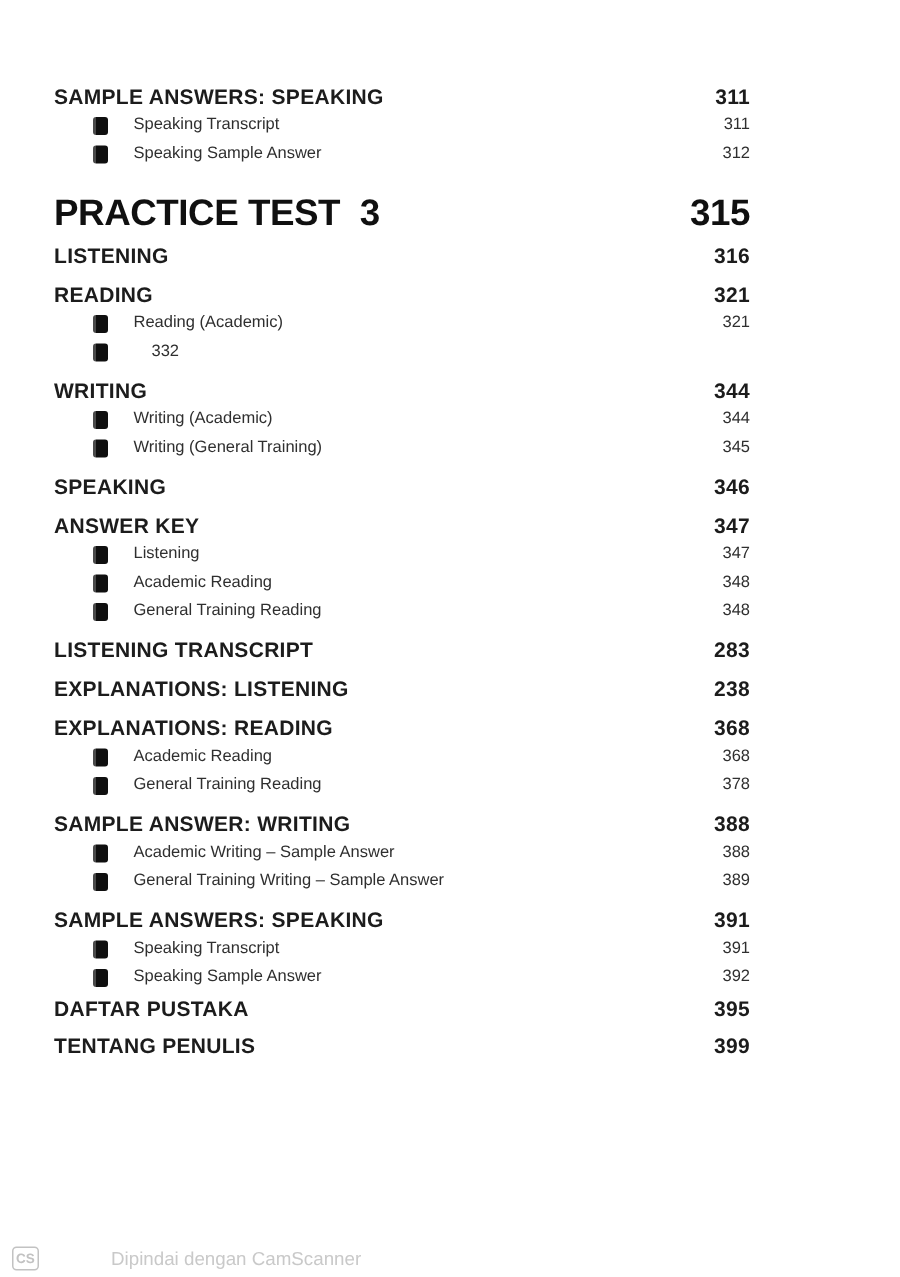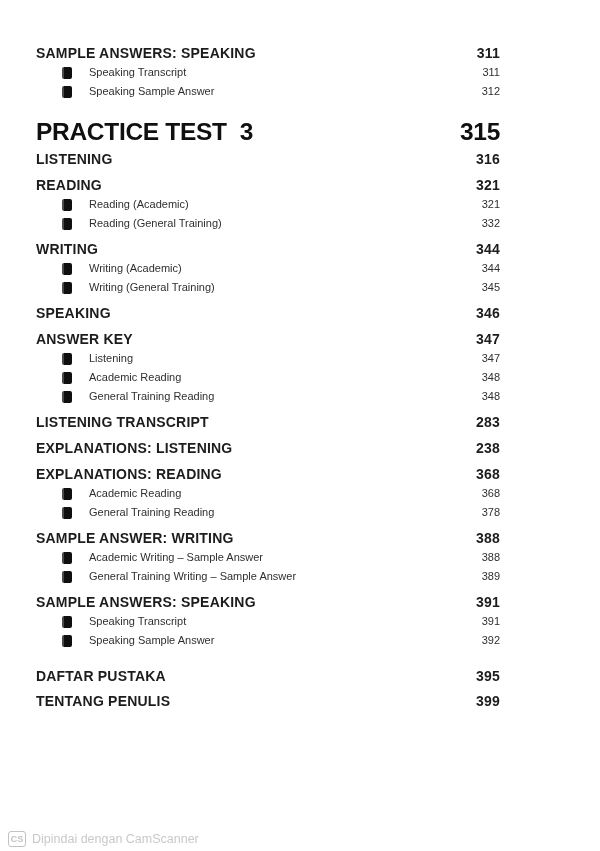--- a/index.html
+++ b/index.html
@@ -6,21 +6,21 @@
   .page {
     position:relative;
     width:600px; height:851px;
     background:#ffffff;
     overflow:hidden;
     font-family:"Liberation Sans", sans-serif;
     color:#222;
   }
   .toc {
     position:absolute; top:0; left:0; width:600px;
-    padding:44px 100px 0 36px;
+    padding:55px 100px 0 36px;
     box-sizing:border-box;
   }
   .row { display:flex; align-items:flex-start; }
   .row .label { flex:1; }
   .row .page-num { white-space:nowrap; margin-left:12px; }
 
   .section {
     font-weight:bold; font-size:14px; line-height:19px;
     letter-spacing:0.2px; color:#1c1c1c; margin-top:7px;
   }
@@ -34,26 +34,26 @@
     border-radius:2px;
     background:linear-gradient(90deg,#4a4a4a 0 2px,#0f0f0f 2px);
   }
 
   .chapter {
     font-weight:bold; font-size:24.5px; line-height:28px;
     letter-spacing:-0.3px; color:#101010; margin-top:17px;gap:12px;
   }
   .chapter .label { white-space:pre; }
 
-  .backmatter  { margin-top:17px; }
+  .backmatter  { margin-top:2px; }
   .backmatter2 { margin-top:6px; }
 
   .watermark {
     position:absolute; left:8px; top:831px;
-    display:flex; align-items:center;
+    display:flex; align-items:center;gap:42px;
   }
   .cs-badge {
     flex:none; width:16px; height:14px;
     border:1.6px solid #c2c2c2; border-radius:3px;
     display:flex; align-items:center; justify-content:center;
     font-size:9px; font-weight:bold; color:#c2c2c2;
   }
   .wm-text { margin-left:6px; font-size:12.5px; color:#c9c9c9; }
 </style>
 </head>
@@ -91,21 +91,20 @@
       <span class="label">READING</span>
       <span class="page-num">321</span>
     </div>
     <div class="row sub">
       <span class="bullet"></span>
       <span class="label">Reading (Academic)</span>
       <span class="page-num">321</span>
     </div>
     <div class="row sub">
       <span class="bullet"></span>
-      <span class="label">Reading (General Training)</span>
       <span class="page-num">332</span>
     </div>
 
     <div class="row section">
       <span class="label">WRITING</span>
       <span class="page-num">344</span>
     </div>
     <div class="row sub">
       <span class="bullet"></span>
       <span class="label">Writing (Academic)</span>

